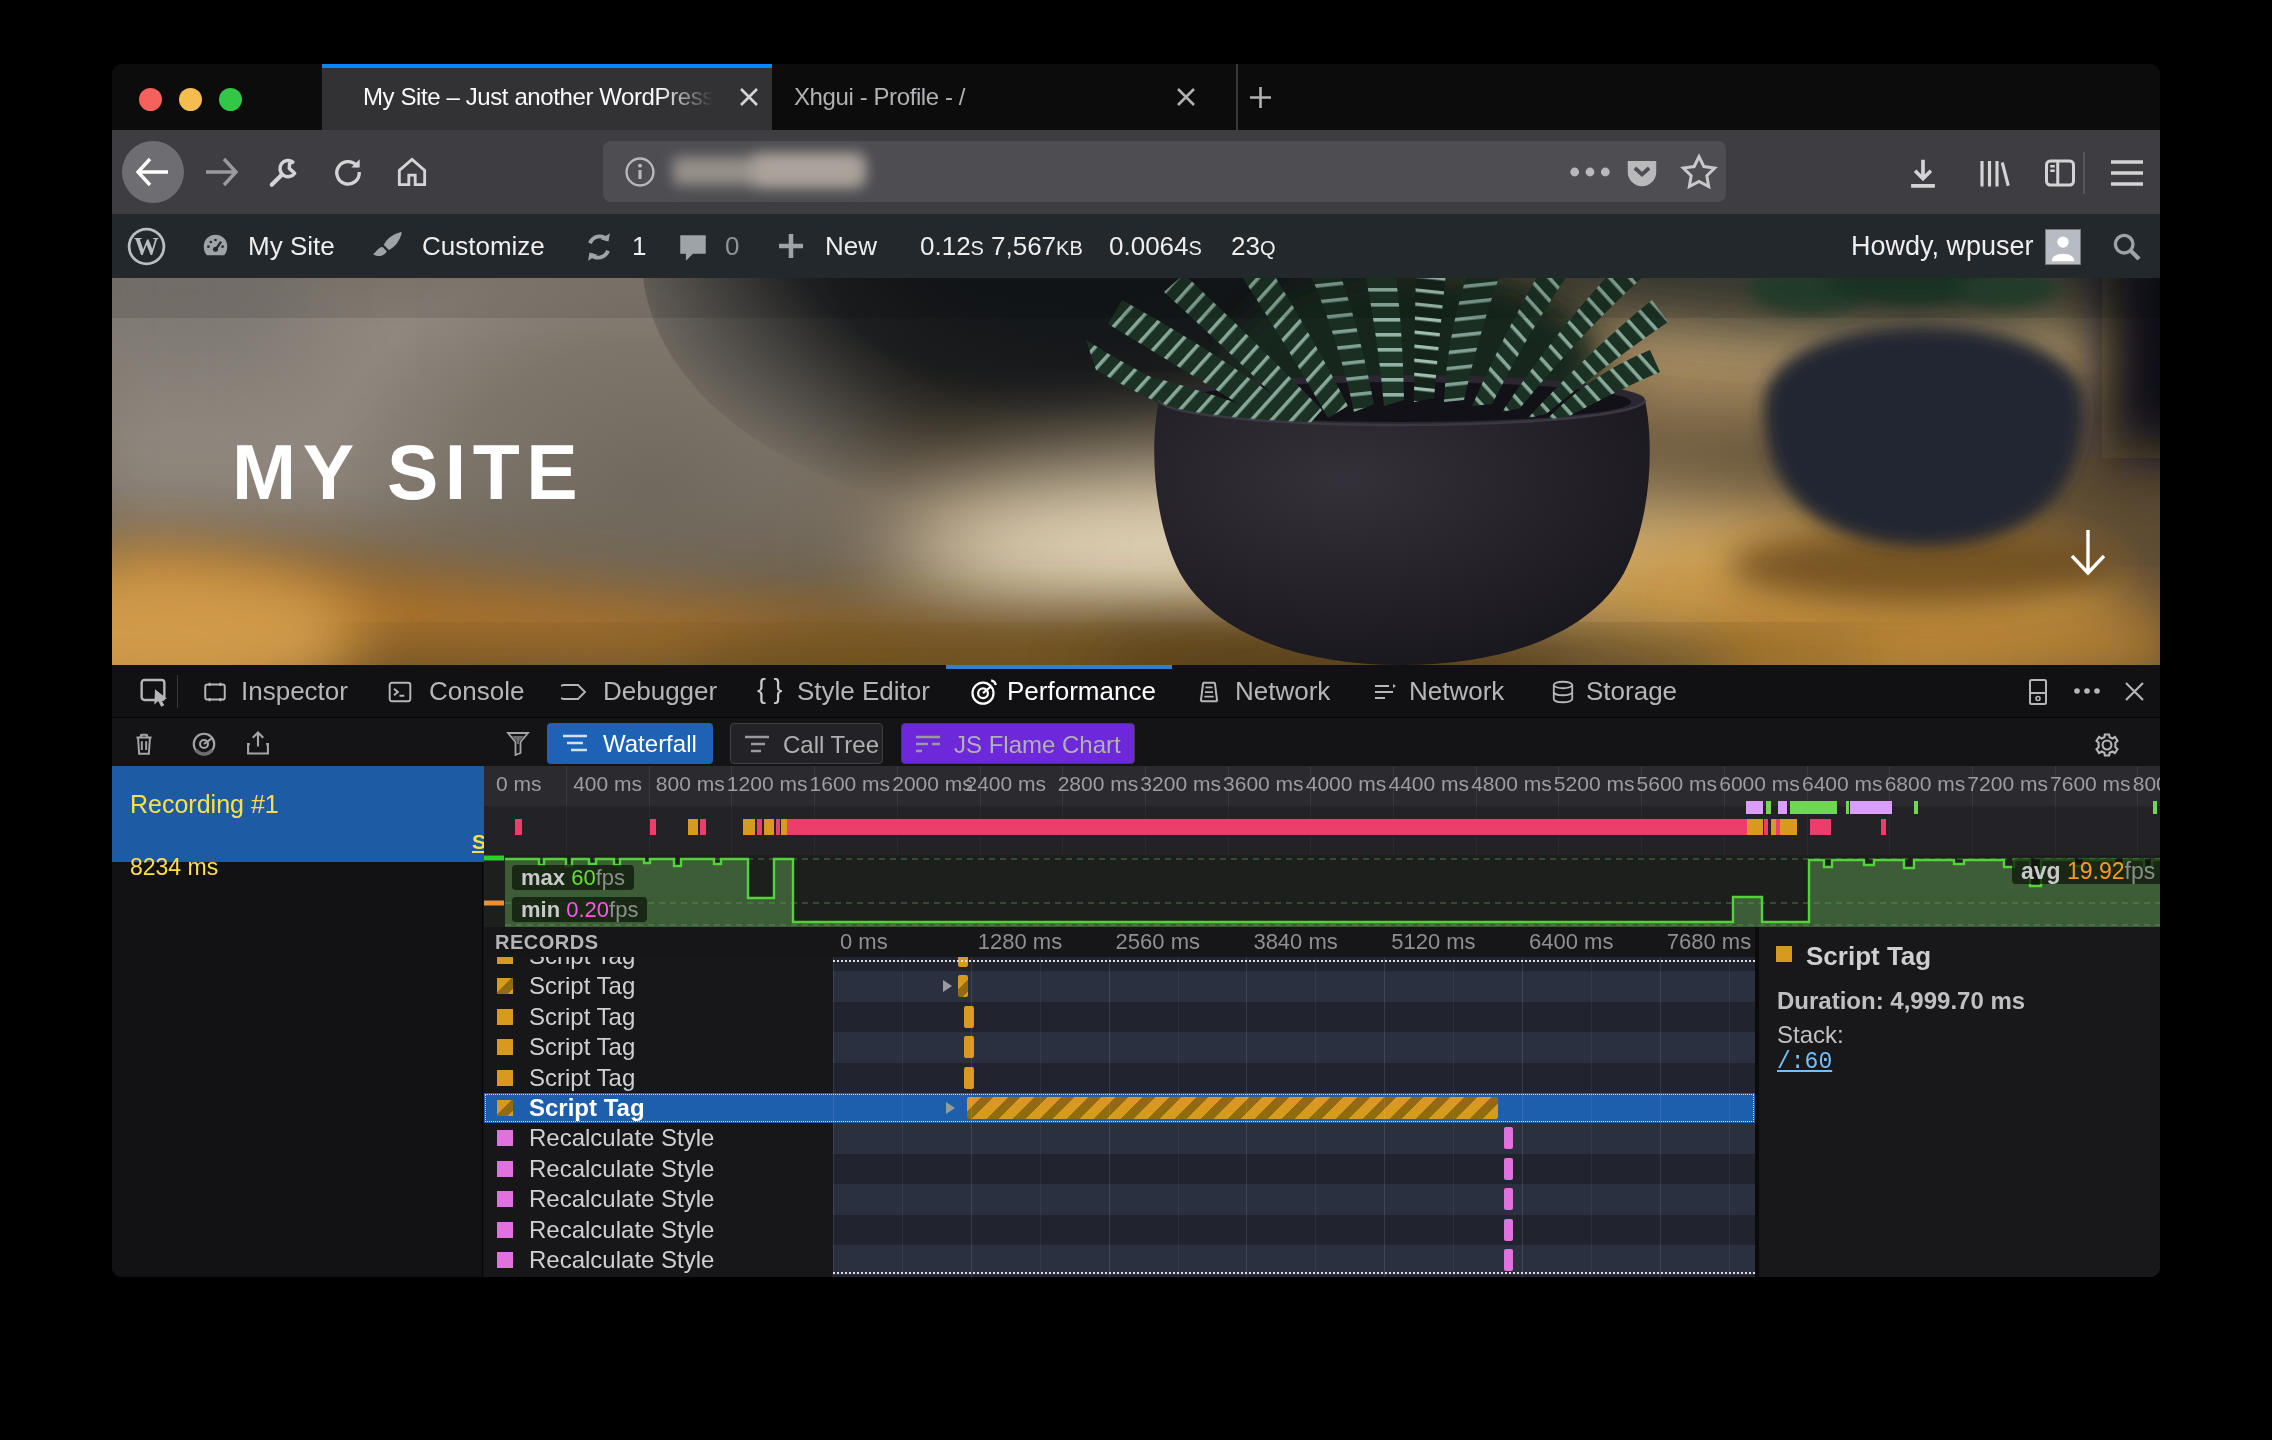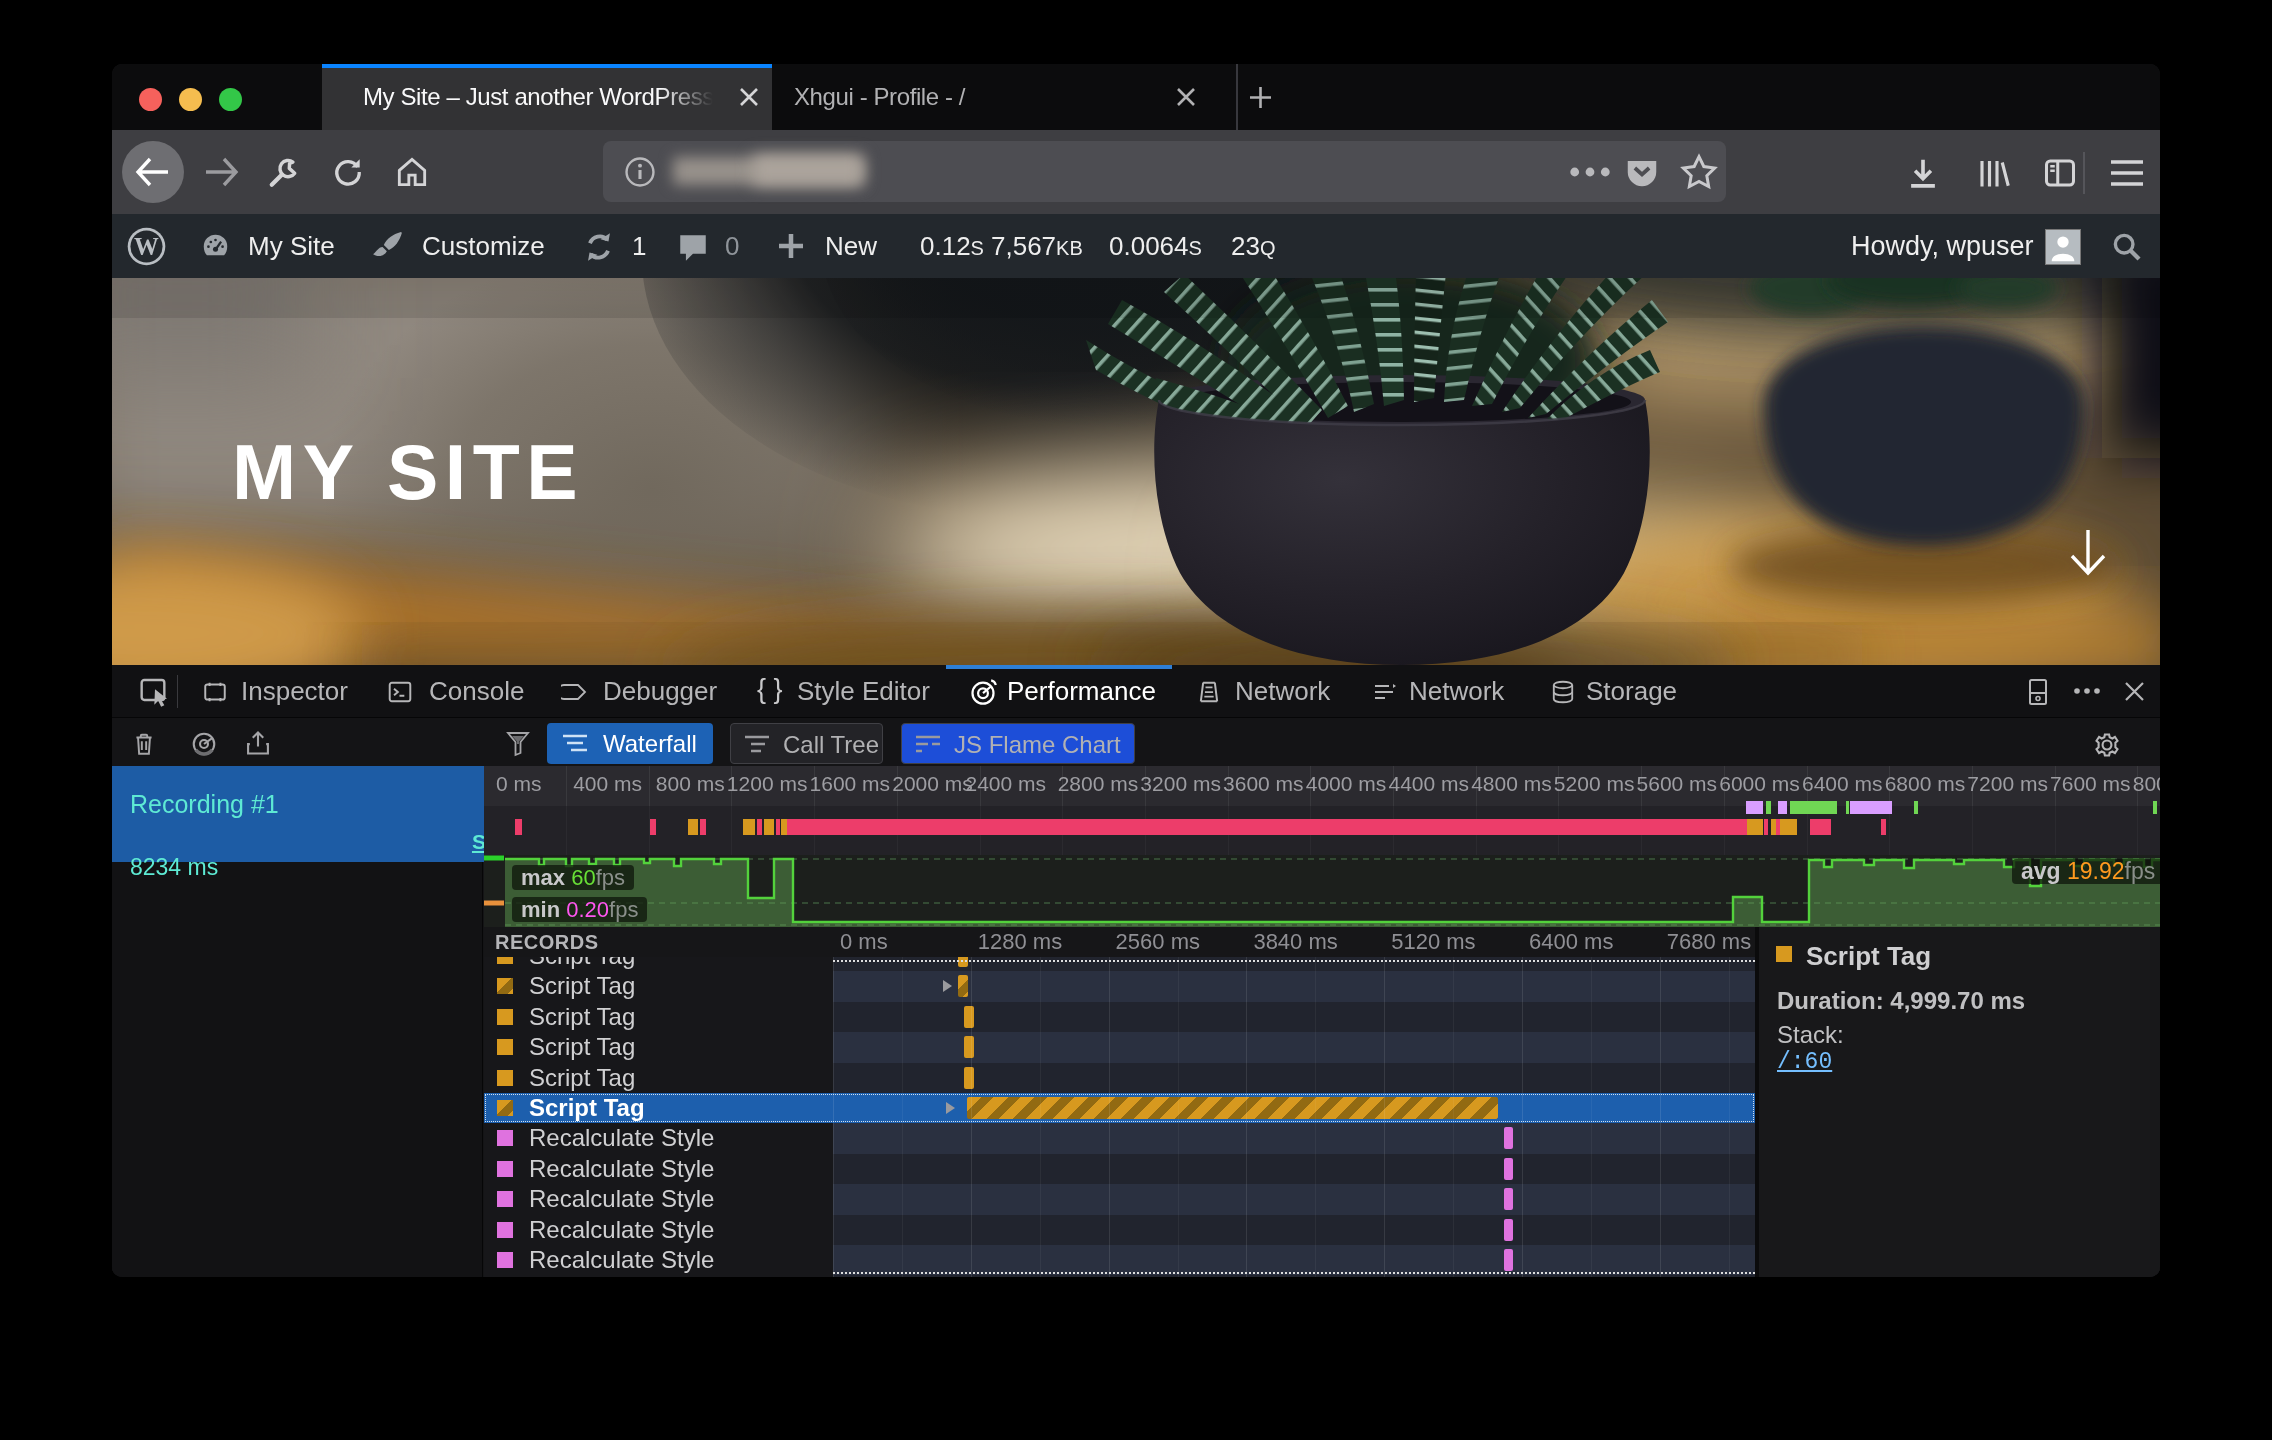--- a/index.html
+++ b/index.html
@@ -34,21 +34,21 @@
   
   #hero { left:0; top:214px; width:2048px; height:387px; overflow:hidden; }
 
   
   #devtools { left:0; top:601px; width:2048px; height:612px; background:#141416; }
   #dtabs { position:absolute; left:0; top:0; width:2048px; height:53px; background:#111113; border-bottom:1px solid #060607; }
   .dtab { position:absolute; top:0; height:53px; line-height:53px; color:#b6b6b8; font-size:26px; }
   #drow2 { position:absolute; left:0; top:54px; width:2048px; height:48px; background:#141416; }
   .btn { position:absolute; top:4px; height:41px; line-height:41px; border-radius:4px; font-size:24px; }
   #sidebar { position:absolute; left:0; top:101px; width:371px; height:511px; background:#121214; border-right:1px solid #060607; }
-  #recrow { position:absolute; left:0; top:0; width:426px; height:96px; background:#1d5ca5; color:#5eead4; }
+  #recrow { position:absolute; left:0; top:0; width:426px; height:96px; background:#1d5ca5; color:#fde047; }
   #overview { position:absolute; left:372px; top:101px; width:1676px; height:191px; }
   #ovruler { position:absolute; left:0; top:0; width:1676px; height:40px; background:#2b2a2f; color:#9d9da2; font-size:24px; }
   #ovmark { position:absolute; left:0; top:40px; width:1676px; height:49px; background:#232227; }
   #ovfps { position:absolute; left:0; top:89px; width:1676px; height:72px; background:#1c1f1c; }
   #rechead { position:absolute; left:372px; top:262px; width:1676px; height:30px; background:#161618; }
   #recbody { position:absolute; left:372px; top:292px; width:1676px; height:320px; background:#17171a; overflow:hidden; }
   .sq { position:absolute; top:7px; width:16px; height:16px; }
   #rpanel { position:absolute; left:1647px; top:262px; width:401px; height:350px; background:#18181a; color:#c5c5c7; }
 </style>
 </head>
@@ -393,21 +393,21 @@
               <path d="M2 3 H26 M6 10 H22 M10 17 H26" stroke="#cfe2f5" stroke-width="2.6"></path>
             </svg>
         <span style="margin-left:56px;">Waterfall</span>
       </div>
       <div class="btn" style="left:618px; width:153px; background:#232327; border:1px solid #404045; color:#b1b1b3;">
         <svg style="position:absolute; left:12px; top:10px;" width="30" height="20" viewBox="0 0 30 20">
               <path d="M2 3 H26 M8 10 H22 M8 17 H18" stroke="#9a9a9e" stroke-width="2.6"></path>
             </svg>
         <span style="margin-left:52px;">Call Tree</span>
       </div>
-      <div class="btn" style="left:789px; width:234px; background:#1d4ed8; border:1px solid #404045; color:#b1b1b3;">
+      <div class="btn" style="left:789px; width:234px; background:#6d28d9; border:1px solid #404045; color:#b1b1b3;">
         <svg style="position:absolute; left:12px; top:10px;" width="30" height="20" viewBox="0 0 30 20">
               <path d="M2 3 H26 M2 10 H14 M18 10 H26 M2 17 H8" stroke="#9a9a9e" stroke-width="2.6"></path>
             </svg>
         <span style="margin-left:52px;">JS Flame Chart</span>
       </div>
       <svg class="abs" style="left:1981px; top:12px;" width="28" height="28" viewBox="0 0 24 24">
             <path d="M12 8.2 A3.8 3.8 0 1 0 12 15.8 A3.8 3.8 0 0 0 12 8.2 M10.2 3 H13.8 L14.3 5.4 L16.6 6.4 L18.8 5 L21 8.4 L19.2 10.1 L19.2 13.9 L21 15.6 L18.8 19 L16.6 17.6 L14.3 18.6 L13.8 21 H10.2 L9.7 18.6 L7.4 17.6 L5.2 19 L3 15.6 L4.8 13.9 L4.8 10.1 L3 8.4 L5.2 5 L7.4 6.4 L9.7 5.4 Z" stroke="#b6b6b8" stroke-width="1.8" fill="none"></path>
           </svg>
     </div>
 

